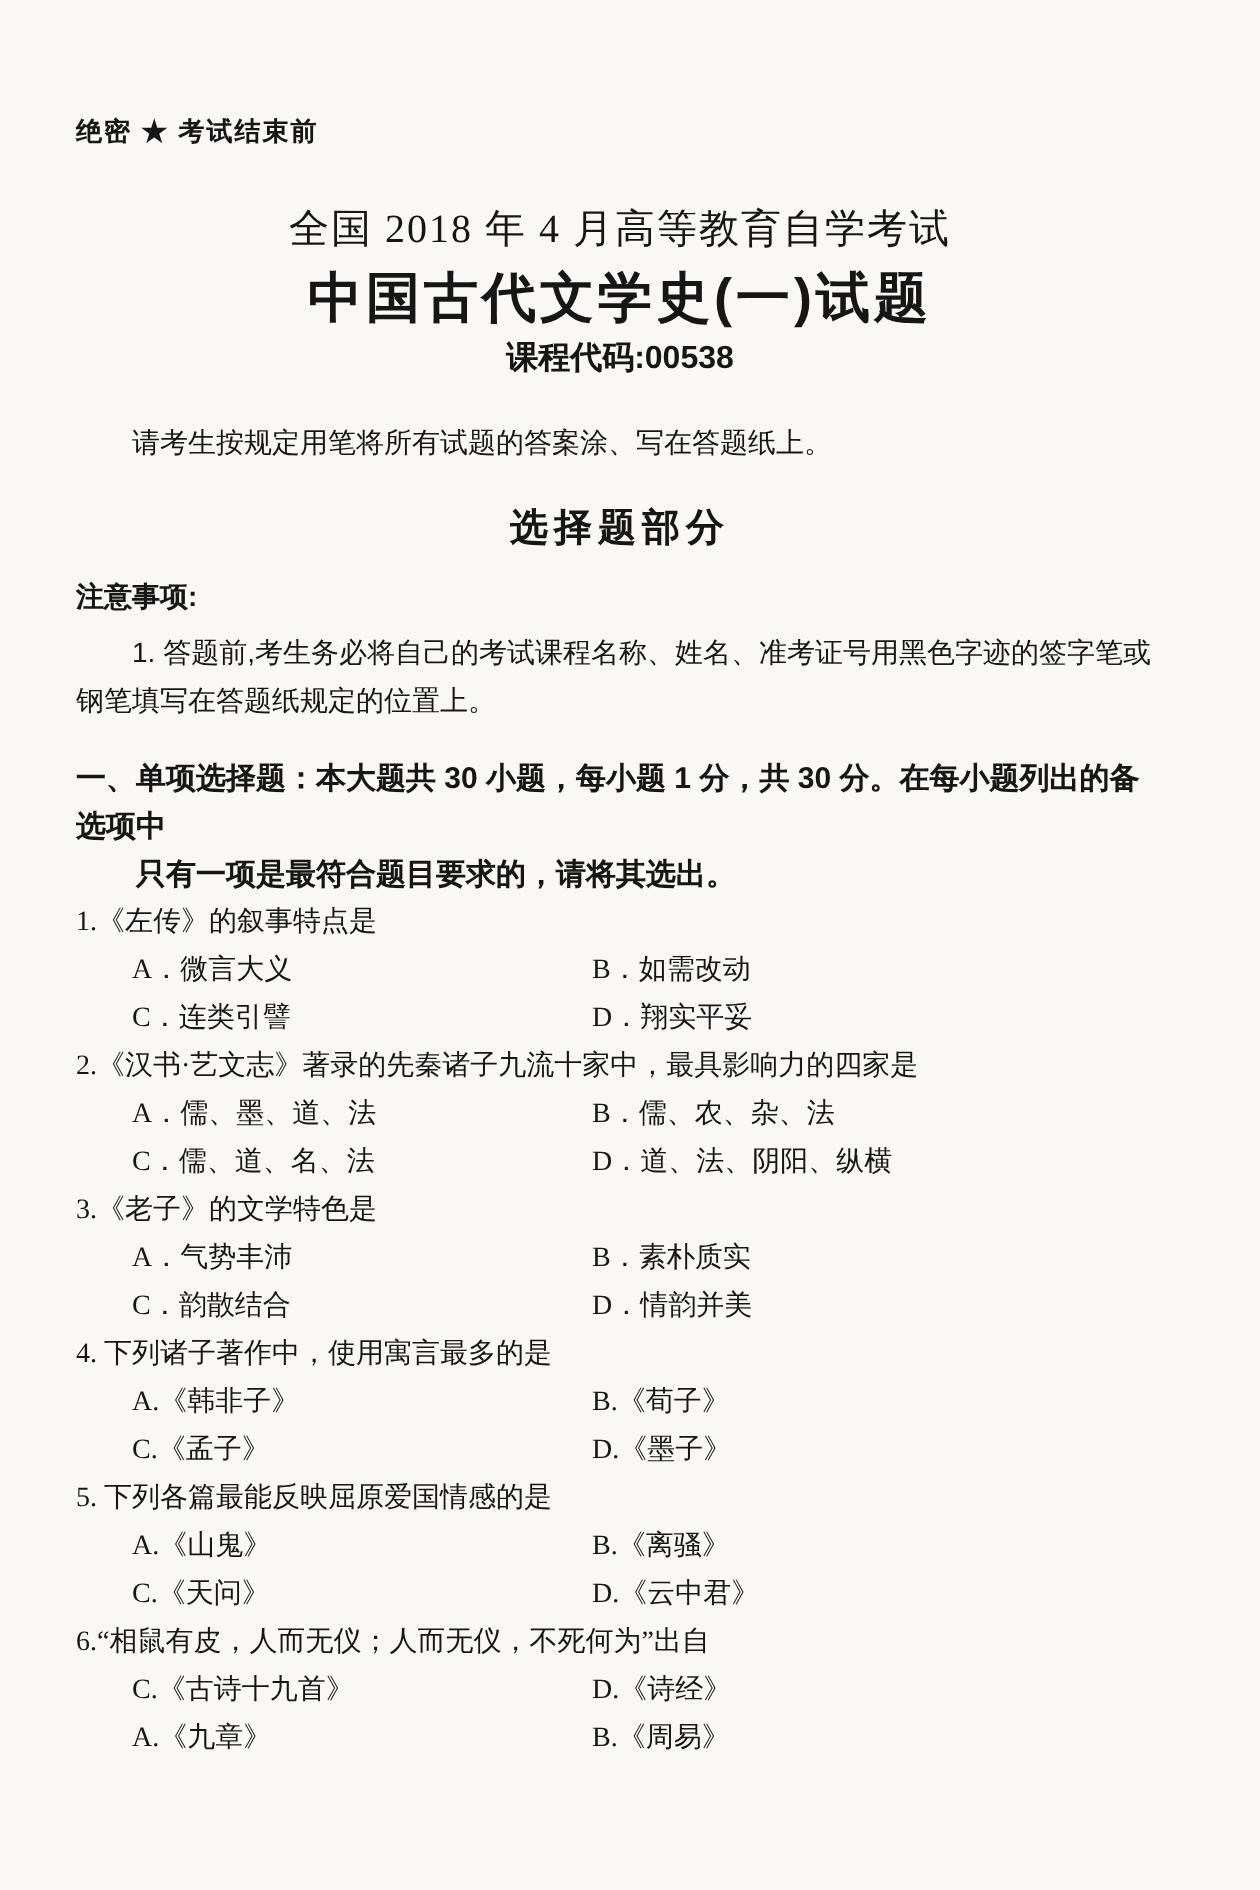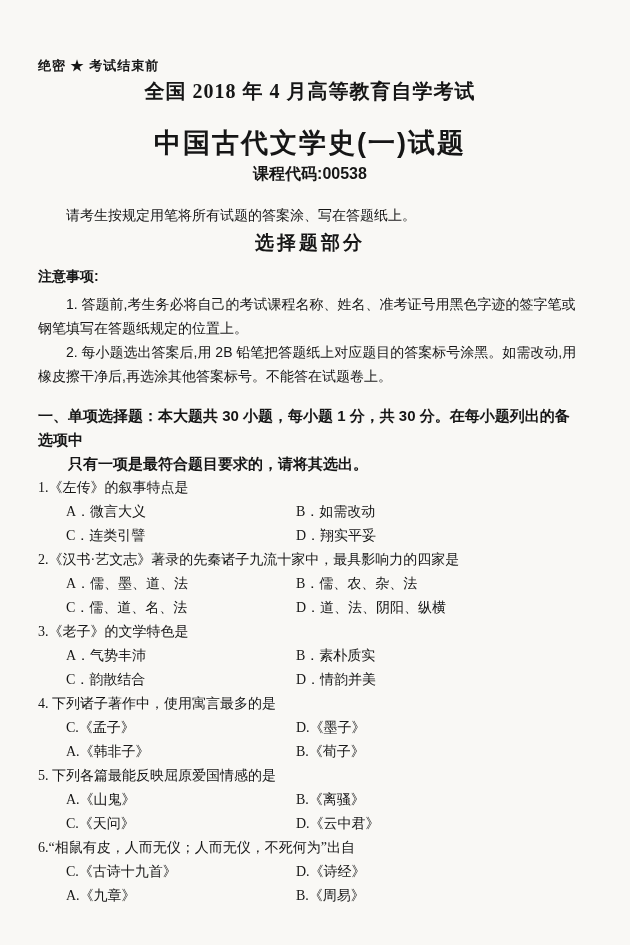--- a/index.html
+++ b/index.html
@@ -16,49 +16,49 @@
     width: 630px;
     height: 945px;
     padding: 0 48px 0 38px;
   }
   .classification {
     font: bold 13px/17px "Liberation Sans", sans-serif;
     letter-spacing: 1px;
     margin-top: 57px;
   }
   .exam-title {
-    font-weight: 700;
+    font-weight: 400;
     font-size: 20px;
     line-height: 26px;
     font-family: "Liberation Serif", serif;
     text-align: center;
     letter-spacing: 1px;
-    margin-top: 4px;
+    margin-top: 28px;
   }
   .paper-title {
     font: bold 27px/36px "Liberation Sans", sans-serif;
     text-align: center;
     letter-spacing: 2px;
-    margin-top: 21px;
+    margin-top: 3px;
   }
   .course-code {
     font: bold 16px/22px "Liberation Sans", sans-serif;
     text-align: center;
     margin-top: 2px;
   }
   .instruction {
     font: 14px/20px "Liberation Sans", sans-serif;
     text-indent: 2em;
     margin-top: 20px;
   }
   .section-heading {
     font: bold 19px/28px "Liberation Sans", sans-serif;
     text-align: center;
     letter-spacing: 3px;
-    margin-top: 4px;
+    margin-top: 20px;
   }
   .notes-heading {
     font: bold 14px/20px "Liberation Sans", sans-serif;
     margin-top: 9px;
   }
   .notes { margin-top: 6px; }
   .note {
     font: 14px/24px "Liberation Sans", sans-serif;
     text-indent: 2em;
   }
@@ -95,21 +95,20 @@
   <div class="paper-title">中国古代文学史(一)试题</div>
   <div class="course-code">课程代码:00538</div>
 
   <div class="instruction">请考生按规定用笔将所有试题的答案涂、写在答题纸上。</div>
 
   <div class="section-heading">选择题部分</div>
 
   <div class="notes-heading">注意事项:</div>
   <div class="notes">
     <div class="note">1. 答题前,考生务必将自己的考试课程名称、姓名、准考证号用黑色字迹的签字笔或钢笔填写在答题纸规定的位置上。</div>
-    <div class="note">2. 每小题选出答案后,用 2B 铅笔把答题纸上对应题目的答案标号涂黑。如需改动,用橡皮擦干净后,再选涂其他答案标号。不能答在试题卷上。</div>
   </div>
 
   <div class="part-heading">
     <div>一、单项选择题：本大题共 30 小题，每小题 1 分，共 30 分。在每小题列出的备选项中</div>
     <div class="part-line2">只有一项是最符合题目要求的，请将其选出。</div>
   </div>
 
   <div class="questions">
 
     <div class="question">
@@ -144,26 +143,26 @@
       </div>
       <div class="opt-row">
         <div class="opt-left">C．韵散结合</div>
         <div>D．情韵并美</div>
       </div>
     </div>
 
     <div class="question">
       <div class="stem">4. 下列诸子著作中，使用寓言最多的是</div>
       <div class="opt-row">
+        <div class="opt-left">A.《韩非子》</div>
+        <div>B.《荀子》</div>
+      </div>
+      <div class="opt-row">
         <div class="opt-left">C.《孟子》</div>
         <div>D.《墨子》</div>
-      </div>
-      <div class="opt-row">
-        <div class="opt-left">A.《韩非子》</div>
-        <div>B.《荀子》</div>
       </div>
     </div>
 
     <div class="question">
       <div class="stem">5. 下列各篇最能反映屈原爱国情感的是</div>
       <div class="opt-row">
         <div class="opt-left">A.《山鬼》</div>
         <div>B.《离骚》</div>
       </div>
       <div class="opt-row">

